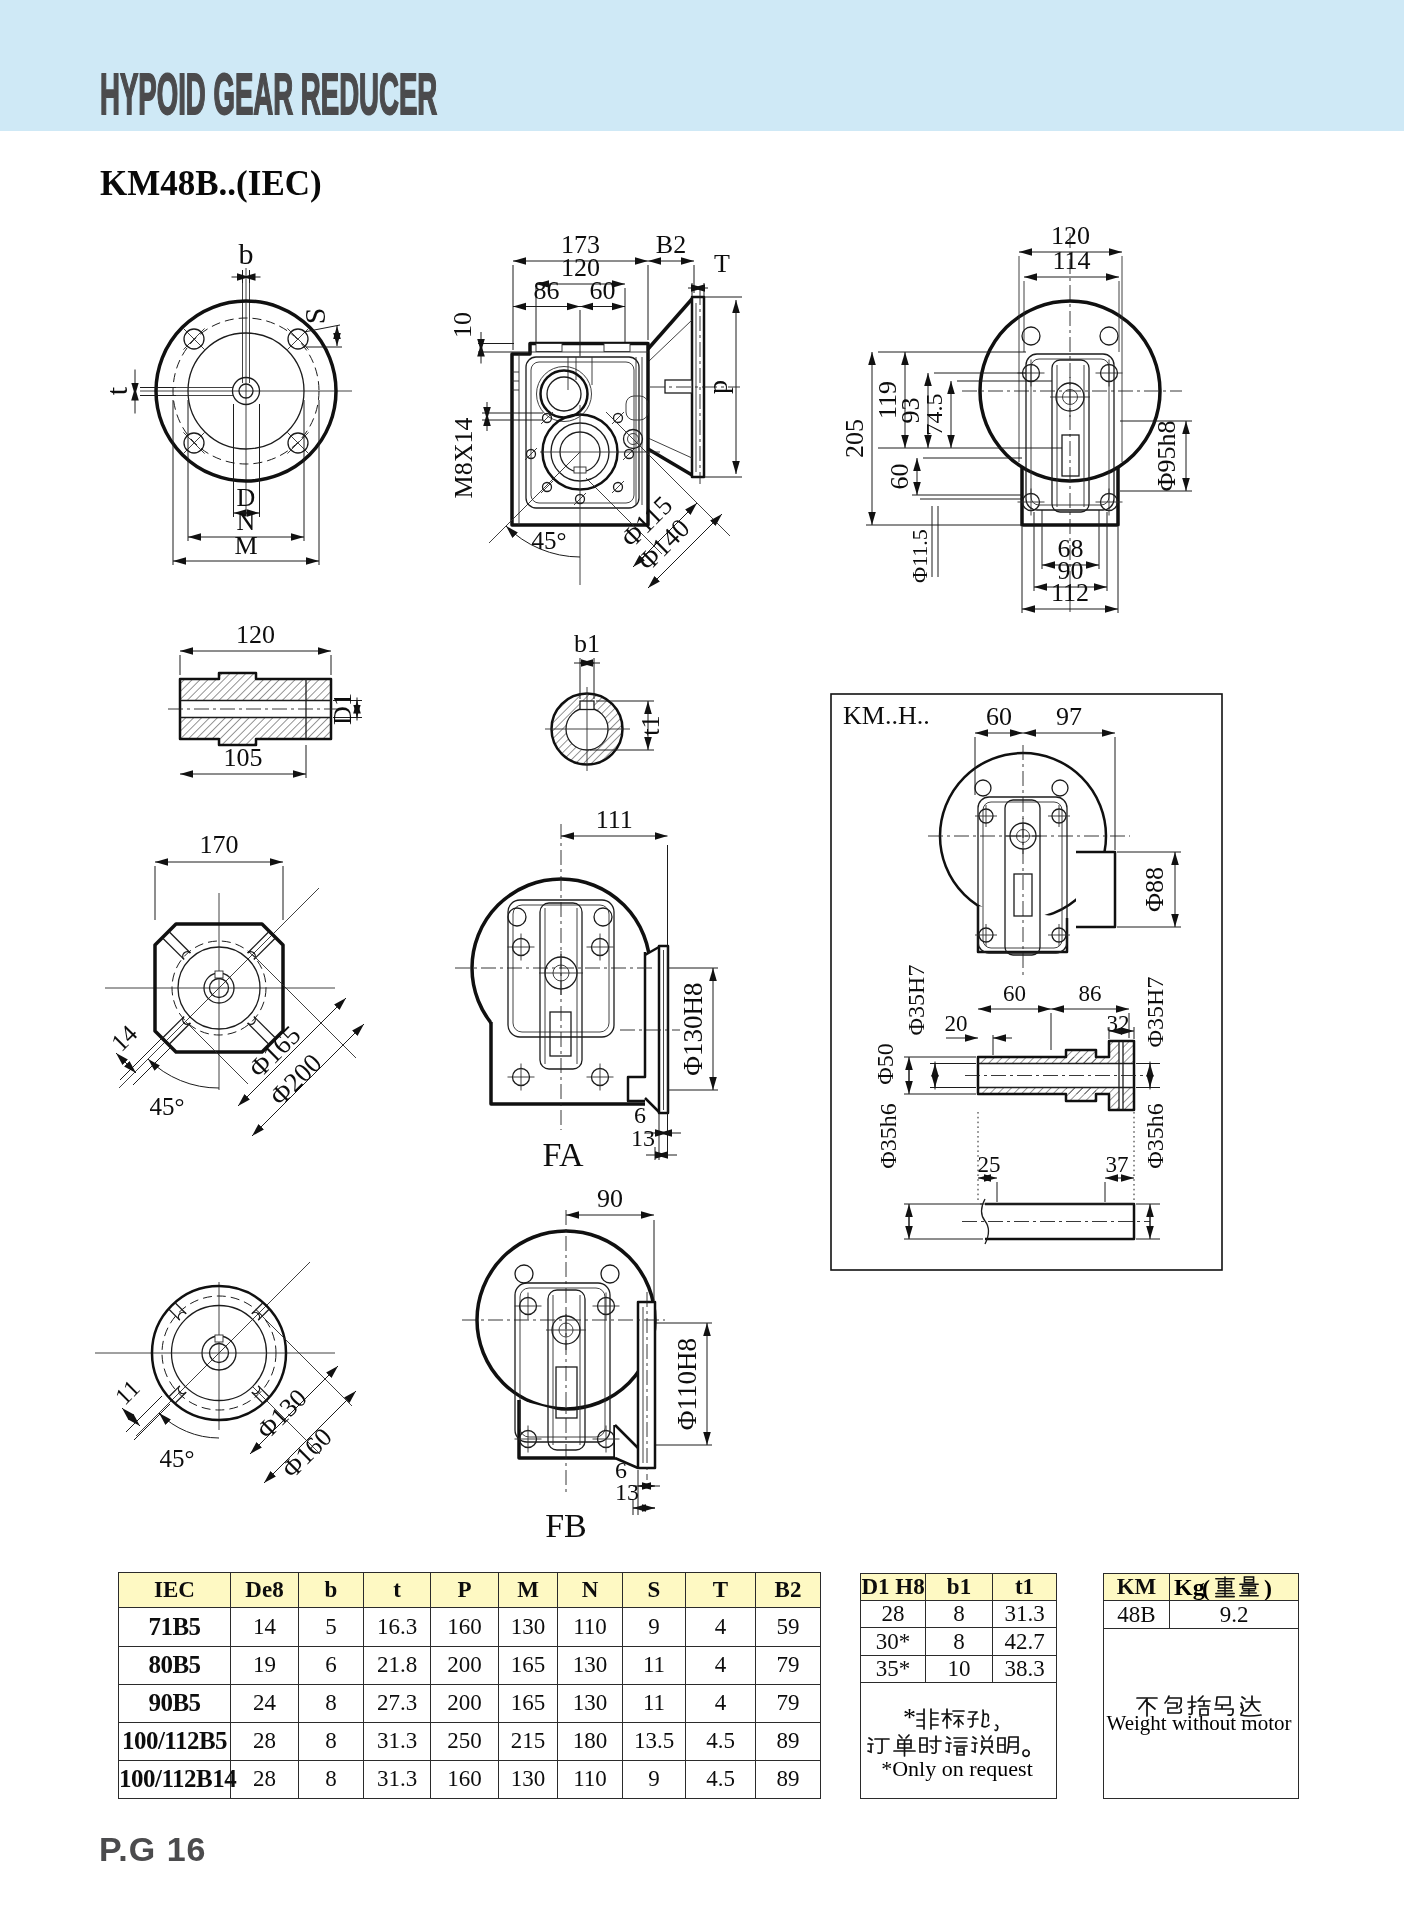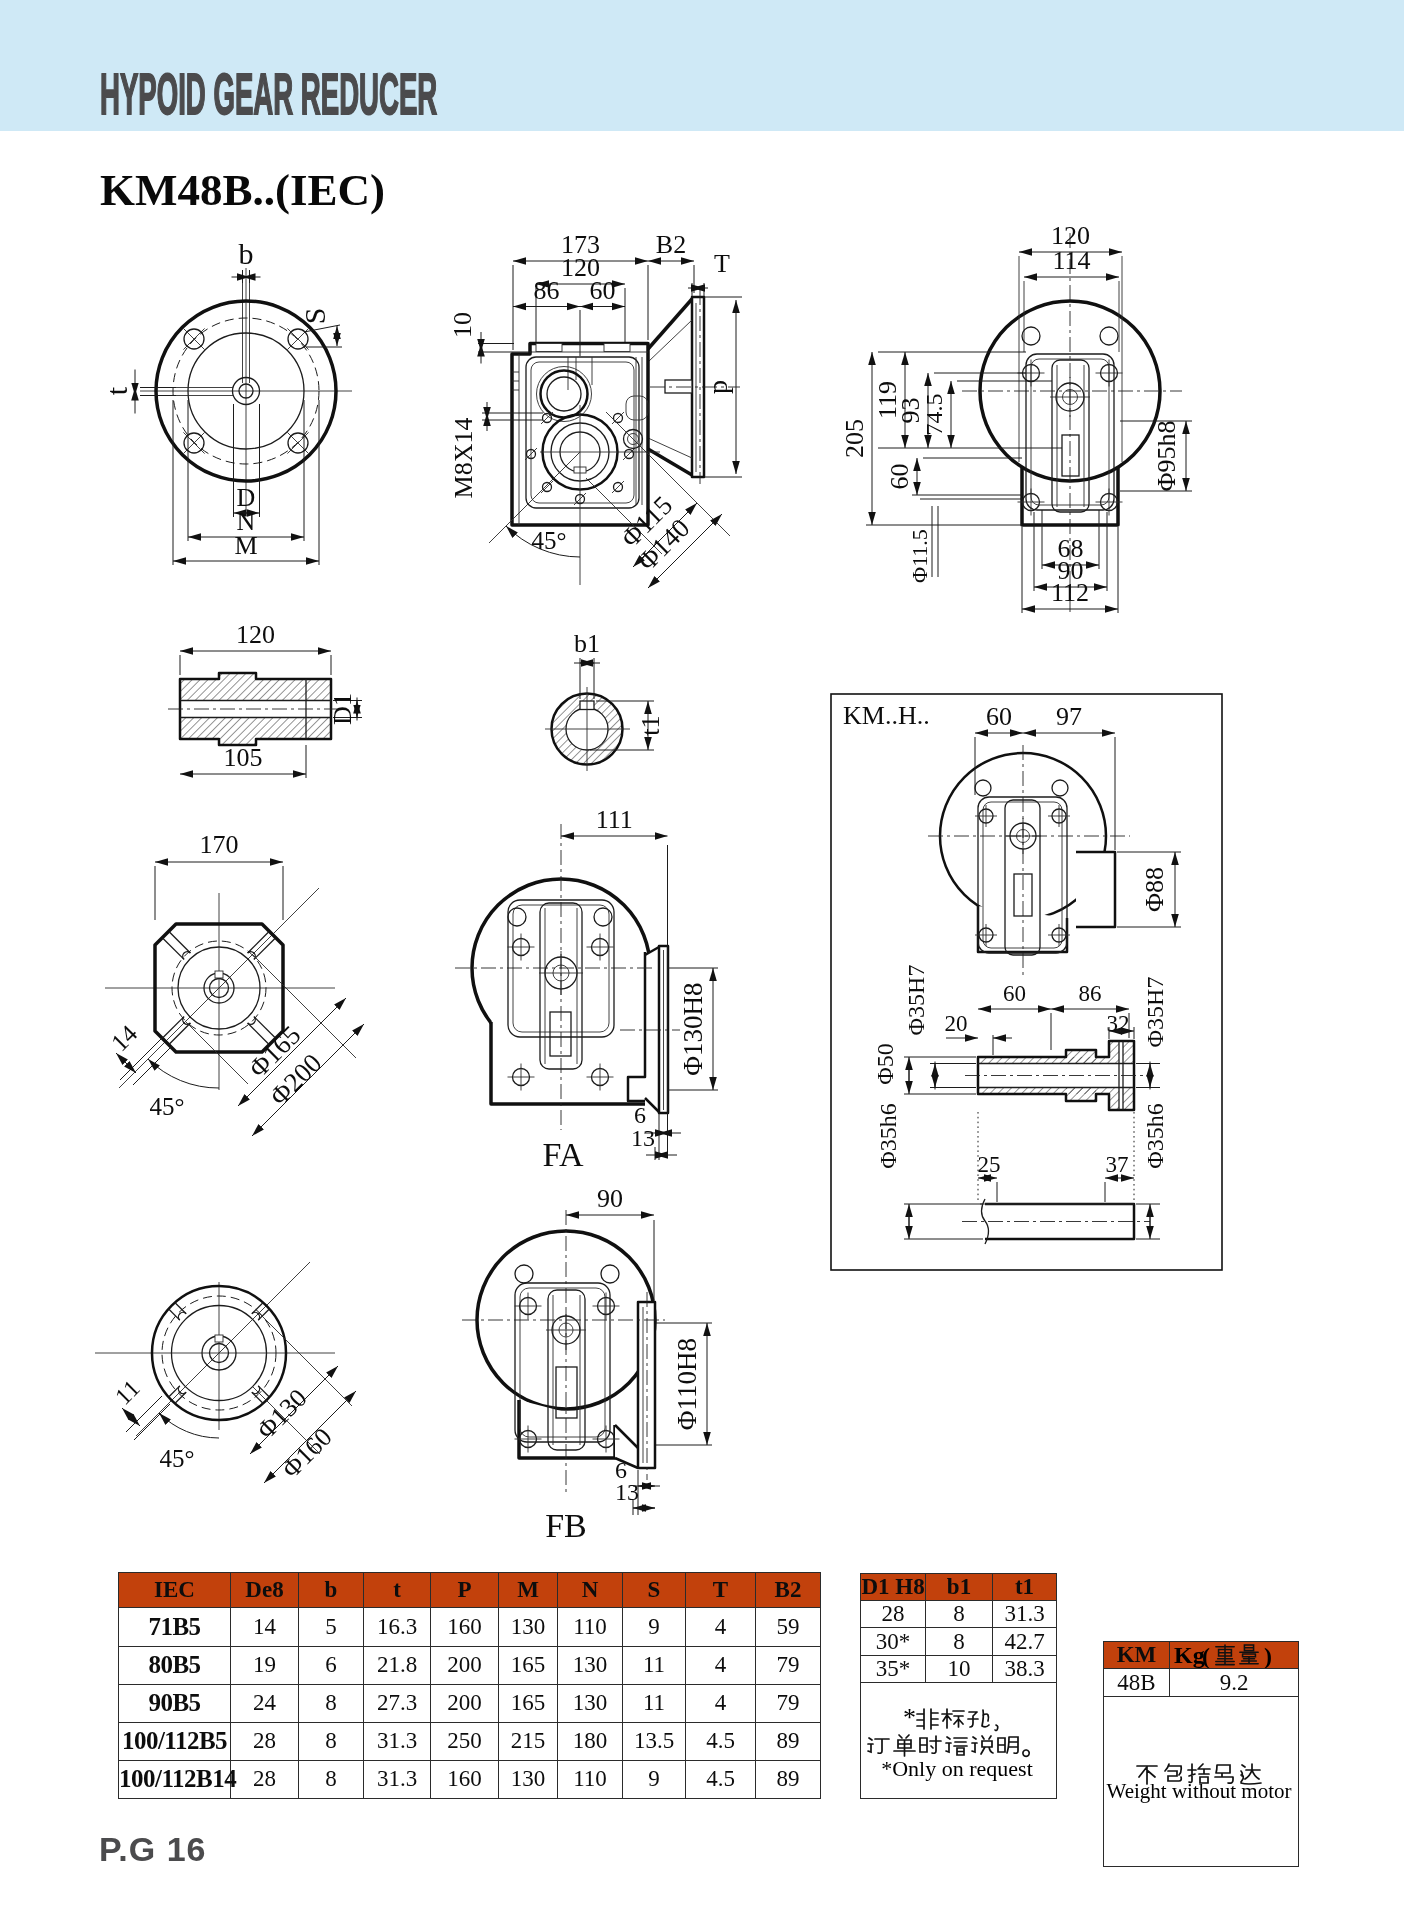--- a/index.html
+++ b/index.html
@@ -1,27 +1,27 @@
 <!DOCTYPE html>
 <html><head><meta charset="utf-8"><style>
 html,body{margin:0;padding:0;background:#fff;width:1404px;height:1920px;position:relative;overflow:hidden}
 body{font-family:"Liberation Serif",serif}
 .abs{position:absolute}
 table{border-collapse:collapse;table-layout:fixed}
 td,th{border:1.6px solid #2b2b2b;text-align:center;vertical-align:middle;padding:0;font-family:"Liberation Serif",serif;color:#0d0d0d}
-th{background:#c2410c;font-weight:bold;font-size:23px}
+th{background:#fef9c3;font-weight:bold;font-size:23px}
 td{font-size:23px}
 #mt td:first-child{font-size:25px;letter-spacing:-0.5px}
 </style></head><body>
 
 <div class="abs" style="left:0;top:0;width:1404px;height:131px;background:#cfe9f6"></div>
 
 <div class="abs" style="left:100px;top:61px;font-family:'Liberation Sans',sans-serif;font-weight:bold;font-size:57px;color:#4b4b4d;-webkit-text-stroke:1.8px #4b4b4d;transform:scaleX(0.484);transform-origin:0 0;white-space:nowrap">HYPOID GEAR REDUCER</div>
 
-<div class="abs" style="left:100px;top:164px;font-family:'Liberation Serif',serif;font-weight:bold;font-size:45px;color:#090909;white-space:nowrap">KM48B..(IEC)</div>
+<div class="abs" style="left:100px;top:164px;font-family:'Liberation Serif',serif;font-weight:bold;font-size:35px;color:#090909;white-space:nowrap">KM48B..(IEC)</div>
 
 <svg width="1404" height="1920" viewBox="0 0 1404 1920" style="position:absolute;left:0;top:0">
 <defs>
 <marker id="ar" markerWidth="14" markerHeight="10" refX="13" refY="5" orient="auto-start-reverse" markerUnits="userSpaceOnUse">
         <path d="M0,1.2 L13,5 L0,8.8 Z" fill="#111"></path>
       </marker>
 <pattern id="hat" width="5.6" height="5.6" patternUnits="userSpaceOnUse" patternTransform="rotate(45)">
         <line x1="0" y1="0" x2="0" y2="5.6" stroke="#2a2a2a" stroke-width="1"></line>
       </pattern>
 </defs>
@@ -943,21 +943,21 @@
             <g transform="translate(161,48) scale(1.0)">
               <path d="M4,17 a3.2,3.2 0 1,0 0.1,0" class="zh"></path>
             </g>
 <text x="96" y="91" font-size="22" font-family="Liberation Serif" text-anchor="middle">*Only on request</text>
 </svg>
 </td>
       </tr>
 </tbody>
   </table>
 
-<table class="abs" style="left:1103px;top:1641px;width:195px;height:224px">
+<table class="abs" style="left:1103px;top:1573px;width:195px;height:224px">
 <colgroup>
       <col style="width:66px">
       <col style="width:129px">
     </colgroup>
 <tbody>
       <tr style="height:27px">
         <th>KM</th>
         <th><svg width="120" height="26" viewBox="0 0 120 26" style="vertical-align:-6px">
             <text x="0" y="21" font-size="24" font-weight="bold" font-family="Liberation Serif">Kg</text>
             <text x="28" y="22" font-size="24" font-weight="bold" font-family="Liberation Serif">(</text>

